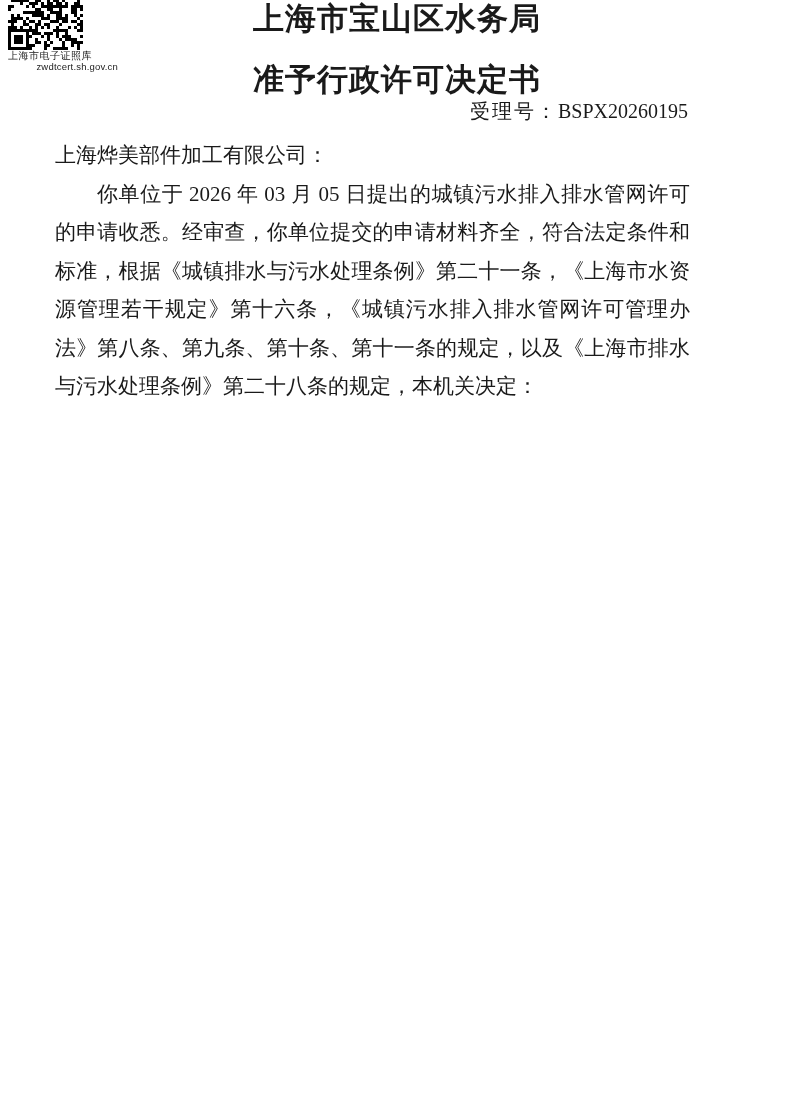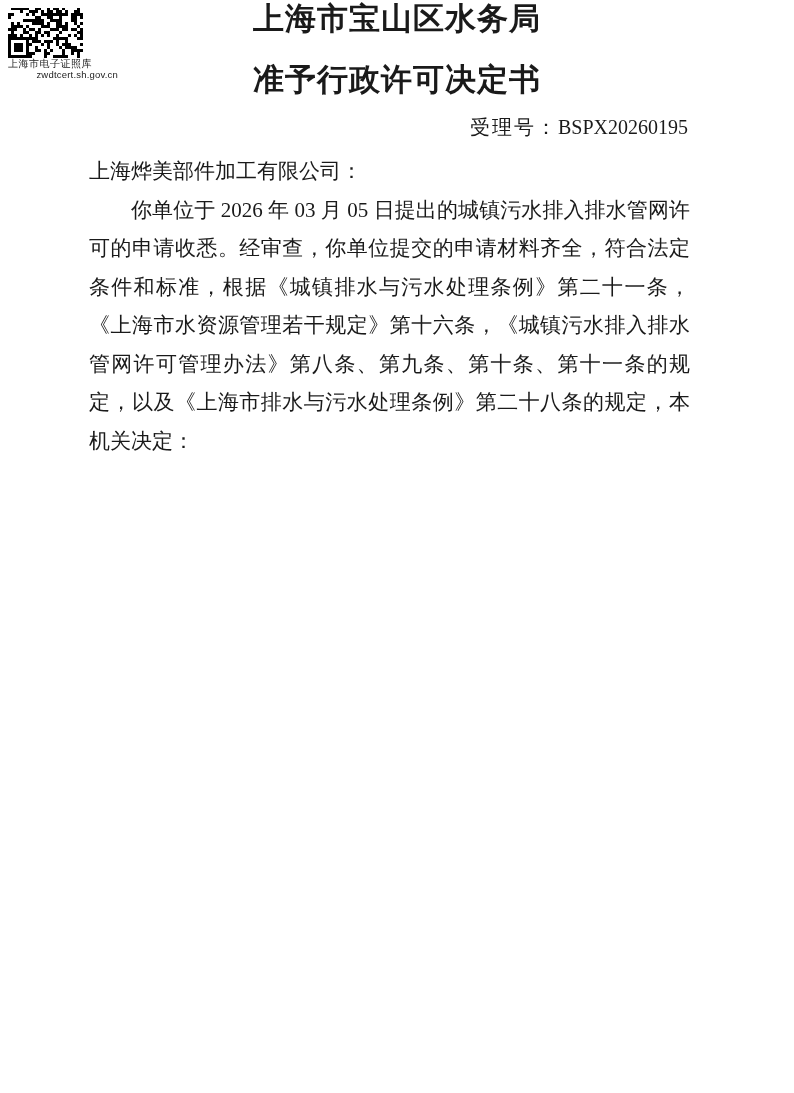--- a/index.html
+++ b/index.html
@@ -8,21 +8,21 @@
     height: 1093px;
     background: #ffffff;
     color: #1a1a1a;
     font-family: "Liberation Serif", "DejaVu Serif", serif;
     position: relative;
     overflow: hidden;
   }
   .page { position: relative; width: 794px; height: 1093px; }
 
   
-  .qr-block { position: absolute; left: 8px; top: 8px; width: 110px; }
+  .qr-block { position: absolute; left: 8px; top: 0; width: 110px; }
   .qr-clip { width: 75px; height: 50px; overflow: hidden; }
   .qr-clip svg { display: block; margin-top: -25px; }
   .qr-caption {
     font-family: "Liberation Sans", "DejaVu Sans", sans-serif;
     font-size: 10px; line-height: 11px; color: #222; letter-spacing: 0.5px;
     white-space: nowrap;
   }
   .qr-caption.url { font-size: 9.5px; letter-spacing: 0.2px; text-align: right; }
 
   
@@ -35,30 +35,29 @@
   .doc-subtitle {
     margin-top: 24px;
     text-align: center;
     font-size: 31px; line-height: 37px;
     font-weight: bold;
     letter-spacing: 1px;
   }
 
   
   .acceptance-line {
-    margin-top: 16px;
     padding-right: 106px;
     text-align: right;
     font-size: 20px; line-height: 26px;
   }
   .acceptance-line .label { letter-spacing: 2px; }
 
   
   .doc-body {
-    margin: 12px 104px 0 89px;
+    margin: 12px 104px 0 55px;
     font-size: 21px;
     line-height: 38.5px;
     text-align: justify;
     text-justify: inter-ideograph;
   }
   .doc-body p { margin: 0; }
   .doc-body p.indent { text-indent: 2em; }
 </style>
 </head>
 <body>

